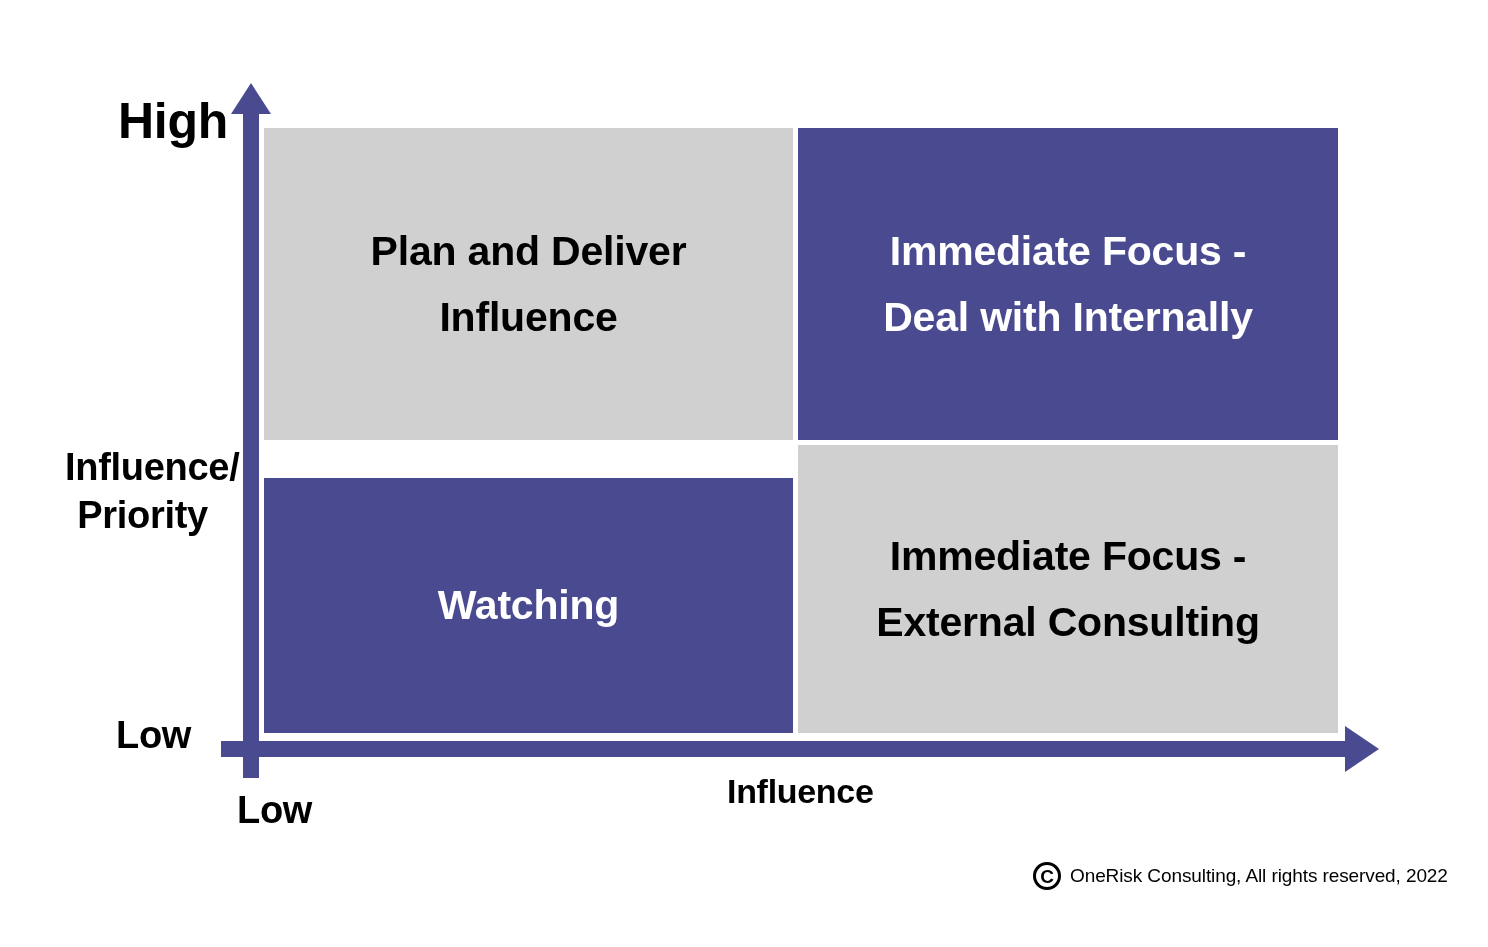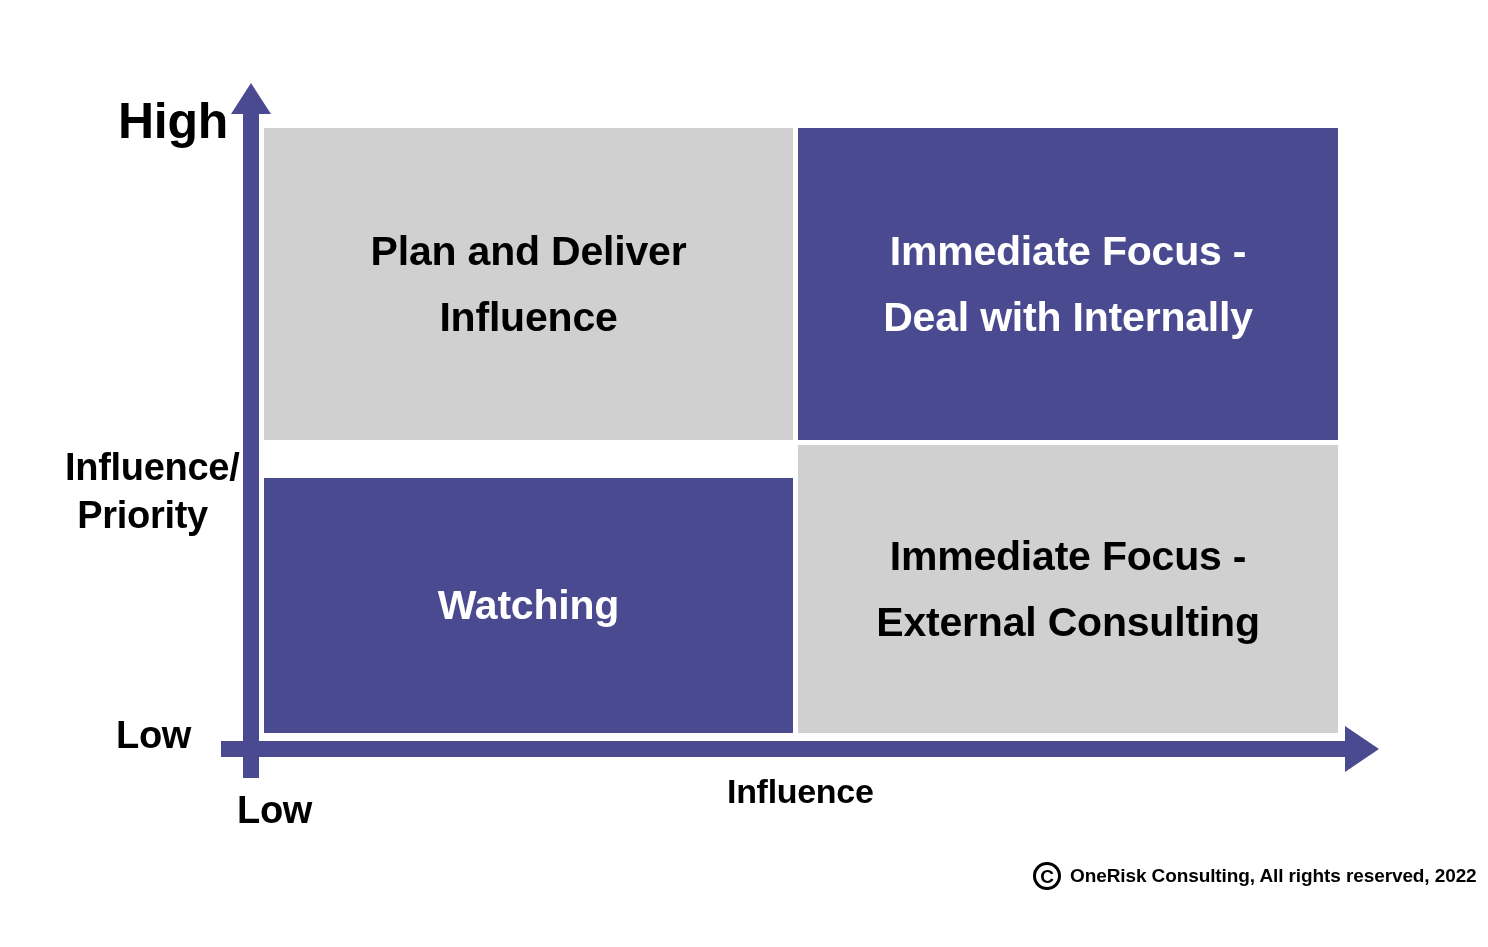--- a/index.html
+++ b/index.html
@@ -147,21 +147,21 @@
     align-items: center;
     justify-content: center;
     font-size: 19px;
     font-weight: bold;
     line-height: 1;
     color: #000000;
     box-sizing: border-box;
   }
   .copyright-text {
     font-size: 19px;
-    font-weight: bold;
+    font-weight: normal;
     color: #000000;
     letter-spacing: -0.1px;
     white-space: nowrap;
   }
 </style>
 </head>
 <body>
 
 <div id="stage">
 

